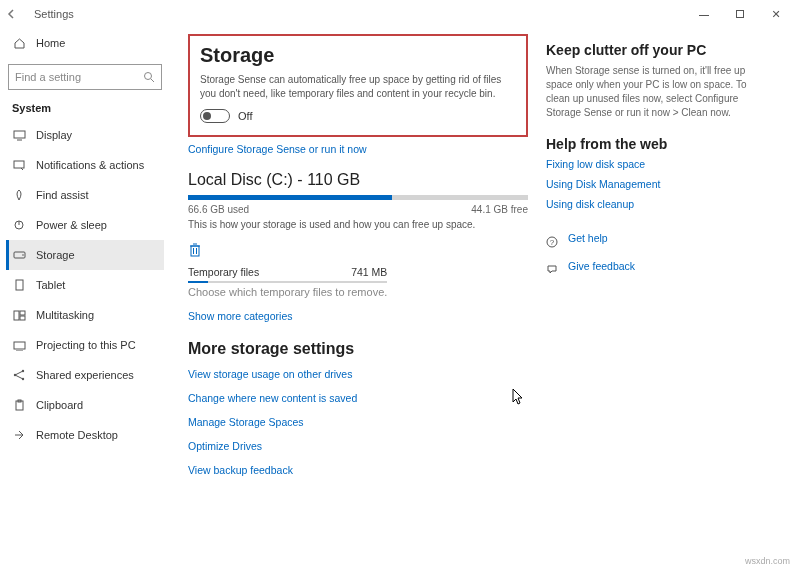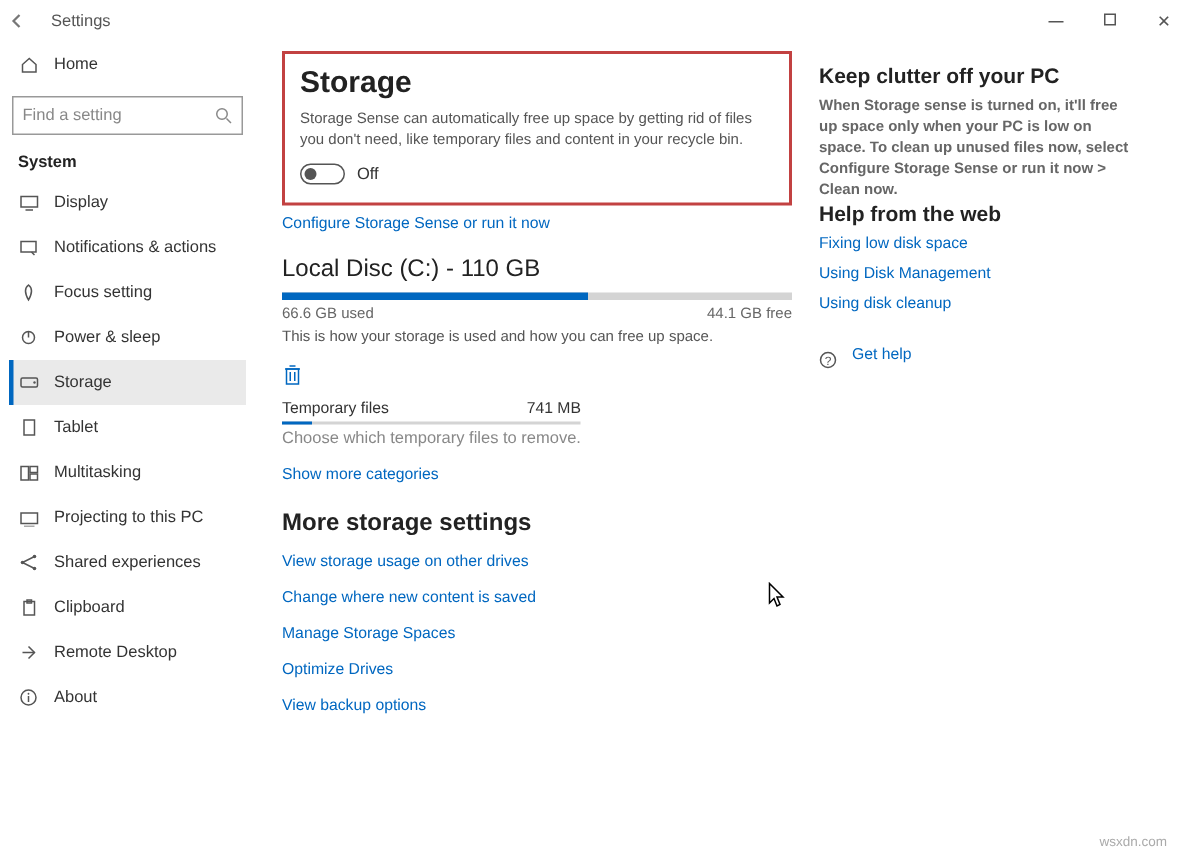--- a/index.html
+++ b/index.html
@@ -47,26 +47,26 @@
 .temp-row .tbar { width: 100%; height: 2px; background: #d4d4d4; margin: 3px 0; }
 .temp-row .tbar-inner { height: 100%; width: 10%; background: #0067c0; }
 .temp-row .tsub { font-size: 11px; color: #888; }
 
 .show-more { margin: 10px 0 18px 0; }
 h2.sub { font-size: 16px; font-weight: 600; color: #222; margin-bottom: 10px; }
 .link-list .link { display: block; margin-bottom: 12px; }
 
 .rightcol { width: 210px; padding-top: 8px; }
 .rightcol h3 { font-size: 14px; font-weight: 600; margin-bottom: 6px; color: #222; }
-.rightcol p { font-size: 10px; color: #666; line-height: 1.4; margin-bottom: 0; font-weight: bold; }
+.rightcol p { font-size: 10px; color: #666; line-height: 1.4; margin-bottom: 16px; }
 .rightcol .link { display: block; margin-bottom: 8px; }
 .help-row { display: flex; align-items: center; gap: 8px; margin-bottom: 8px; }
 .help-row .hicon { width: 14px; text-align: center; color: #555; }
 
-.watermark { position: fixed; bottom: 4px; right: 22px; font-size: 9px; color: #aaa; }
+.watermark { position: fixed; bottom: 4px; right: 10px; font-size: 9px; color: #aaa; }
 .cursor { position: fixed; left: 512px; top: 388px; font-size: 14px; color: #000; pointer-events: none; }
 
 svg { display: block; }
 </style>
 </head>
 <body>
 
 <div class="titlebar">
   <div class="back">
     <svg width="12" height="12" viewBox="0 0 12 12">
@@ -118,21 +118,21 @@
           </svg>
         </span>
       <span>Notifications &amp; actions</span>
     </div>
     <div class="nav-item">
       <span class="icon">
           <svg width="12" height="12" viewBox="0 0 12 12">
             <path d="M6 1 Q10 4 6 11 Q2 4 6 1 Z" fill="none" stroke="#555"></path>
           </svg>
         </span>
-      <span>Focus setting</span>
+      <span>Find assist</span>
     </div>
     <div class="nav-item">
       <span class="icon">
           <svg width="12" height="12" viewBox="0 0 12 12">
             <circle cx="6" cy="6" r="4" fill="none" stroke="#555"></circle>
             <line x1="6" y1="2" x2="6" y2="6" stroke="#555"></line>
           </svg>
         </span>
       <span>Power &amp; sleep</span>
     </div>
@@ -194,30 +194,20 @@
       <span>Clipboard</span>
     </div>
     <div class="nav-item">
       <span class="icon">
           <svg width="12" height="12" viewBox="0 0 12 12">
             <path d="M6 10 L10 6 L6 2" fill="none" stroke="#555"></path>
             <line x1="2" y1="6" x2="10" y2="6" stroke="#555"></line>
           </svg>
         </span>
       <span>Remote Desktop</span>
-    </div>
-    <div class="nav-item">
-      <span class="icon">
-          <svg width="12" height="12" viewBox="0 0 12 12">
-            <circle cx="6" cy="6" r="5" fill="none" stroke="#555"></circle>
-            <line x1="6" y1="5" x2="6" y2="9" stroke="#555"></line>
-            <circle cx="6" cy="3.5" r="0.6" fill="#555"></circle>
-          </svg>
-        </span>
-      <span>About</span>
     </div>
   </div>
 
   <div class="main">
     <div class="content">
       <div class="storage-box">
         <h1>Storage</h1>
         <p>Storage Sense can automatically free up space by getting rid of files you don't need, like temporary files and content in your recycle bin.</p>
         <div class="toggle-row">
           <div class="toggle">
@@ -261,21 +251,21 @@
       </div>
 
       <a class="link show-more">Show more categories</a>
 
       <h2 class="sub">More storage settings</h2>
       <div class="link-list">
         <a class="link">View storage usage on other drives</a>
         <a class="link">Change where new content is saved</a>
         <a class="link">Manage Storage Spaces</a>
         <a class="link">Optimize Drives</a>
-        <a class="link">View backup options</a>
+        <a class="link">View backup feedback</a>
       </div>
     </div>
 
     <div class="rightcol">
       <h3>Keep clutter off your PC</h3>
       <p>When Storage sense is turned on, it'll free up space only when your PC is low on space. To clean up unused files now, select Configure Storage Sense or run it now &gt; Clean now.</p>
 
       <h3>Help from the web</h3>
       <a class="link">Fixing low disk space</a>
       <a class="link">Using Disk Management</a>
@@ -284,20 +274,28 @@
       <div style="height:14px"></div>
       <div class="help-row">
         <span class="hicon">
             <svg width="12" height="12" viewBox="0 0 12 12">
               <circle cx="6" cy="6" r="5" fill="none" stroke="#555"></circle>
               <text x="6" y="9" font-size="8" text-anchor="middle" fill="#555">?</text>
             </svg>
           </span>
         <span class="link">Get help</span>
       </div>
+      <div class="help-row">
+        <span class="hicon">
+            <svg width="12" height="12" viewBox="0 0 12 12">
+              <path d="M2 2 L10 2 L10 7 L6 7 L4 9 L4 7 L2 7 Z" fill="none" stroke="#555"></path>
+            </svg>
+          </span>
+        <span class="link">Give feedback</span>
+      </div>
     </div>
   </div>
 </div>
 
 <div class="cursor">
   <svg width="14" height="18" viewBox="0 0 14 18">
       <path d="M1 1 L1 14 L4 11 L6 16 L8 15 L6 10 L10 10 Z" fill="#fff" stroke="#000" stroke-width="1"></path>
     </svg>
 </div>
 <div class="watermark">wsxdn.com</div>

